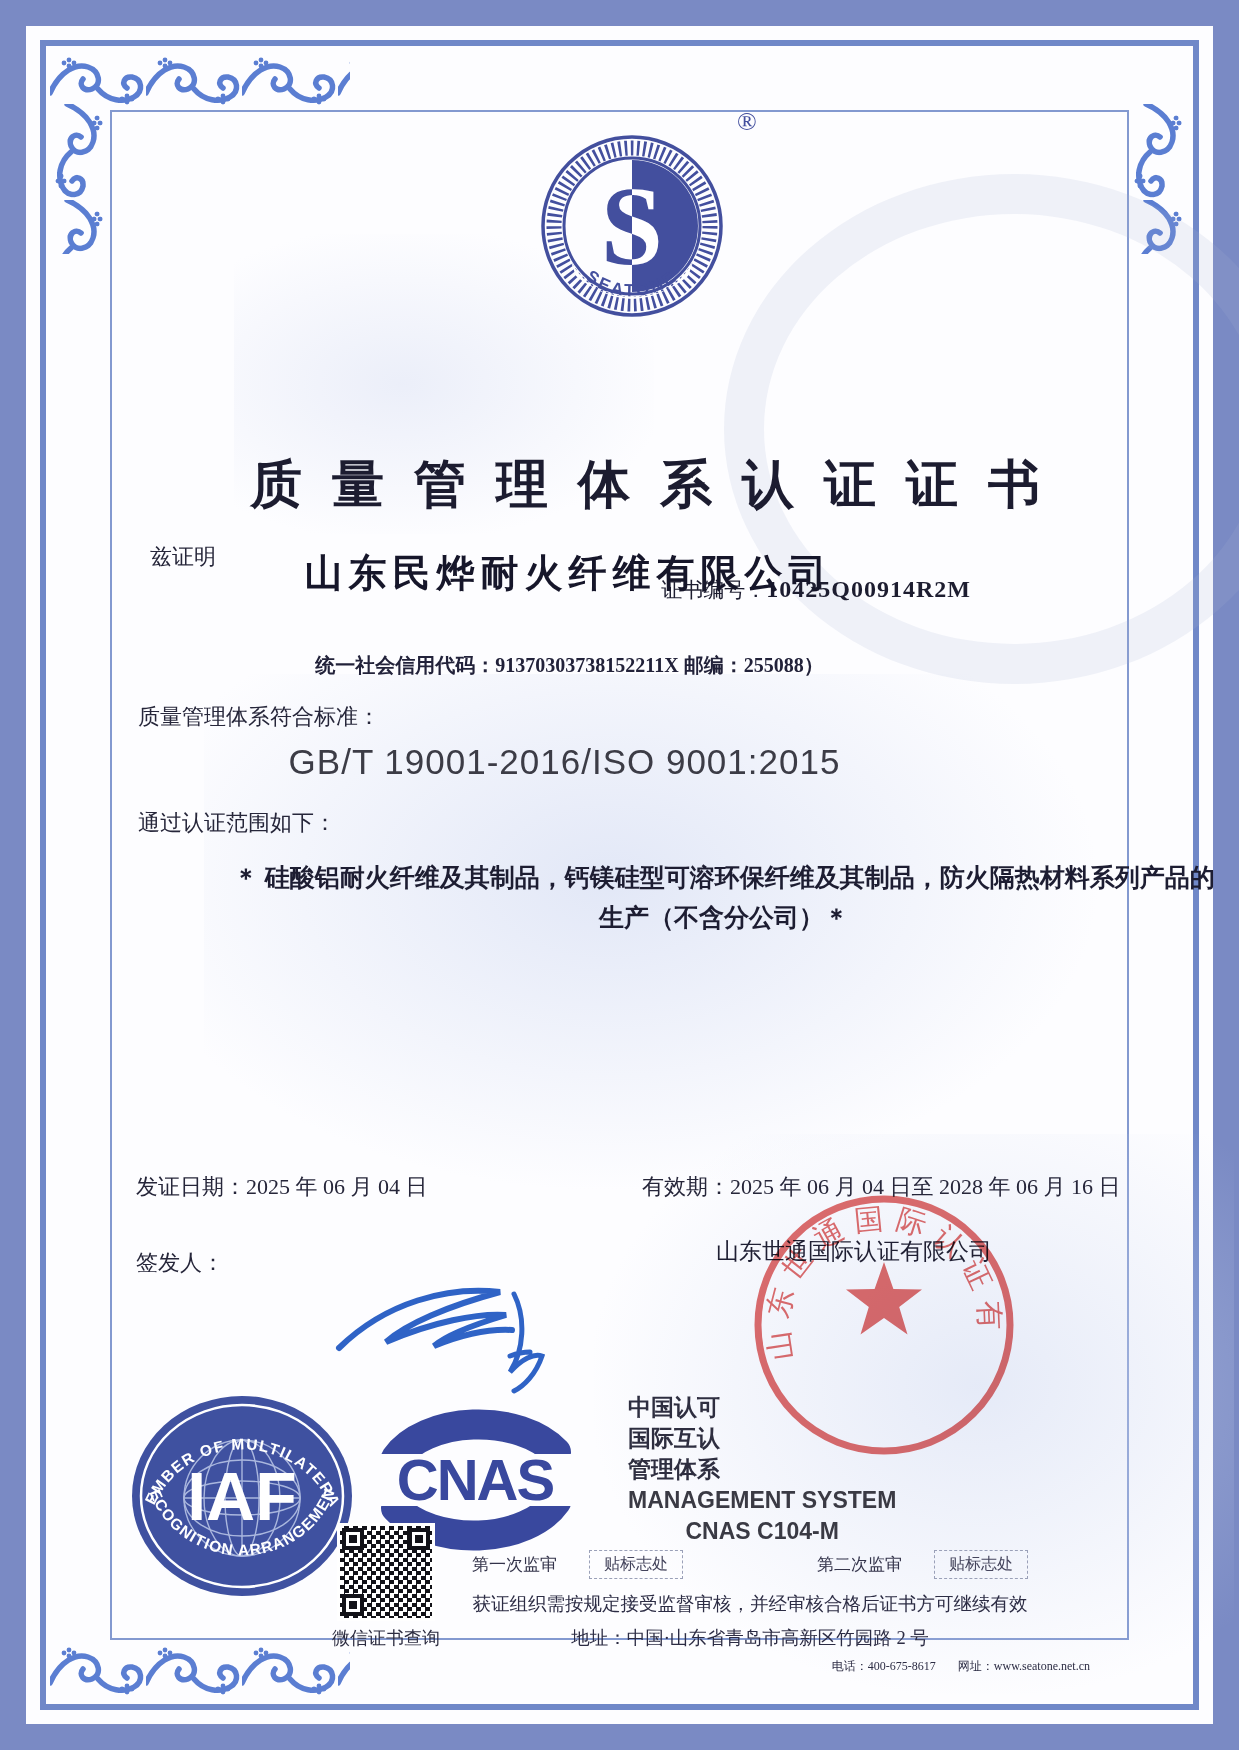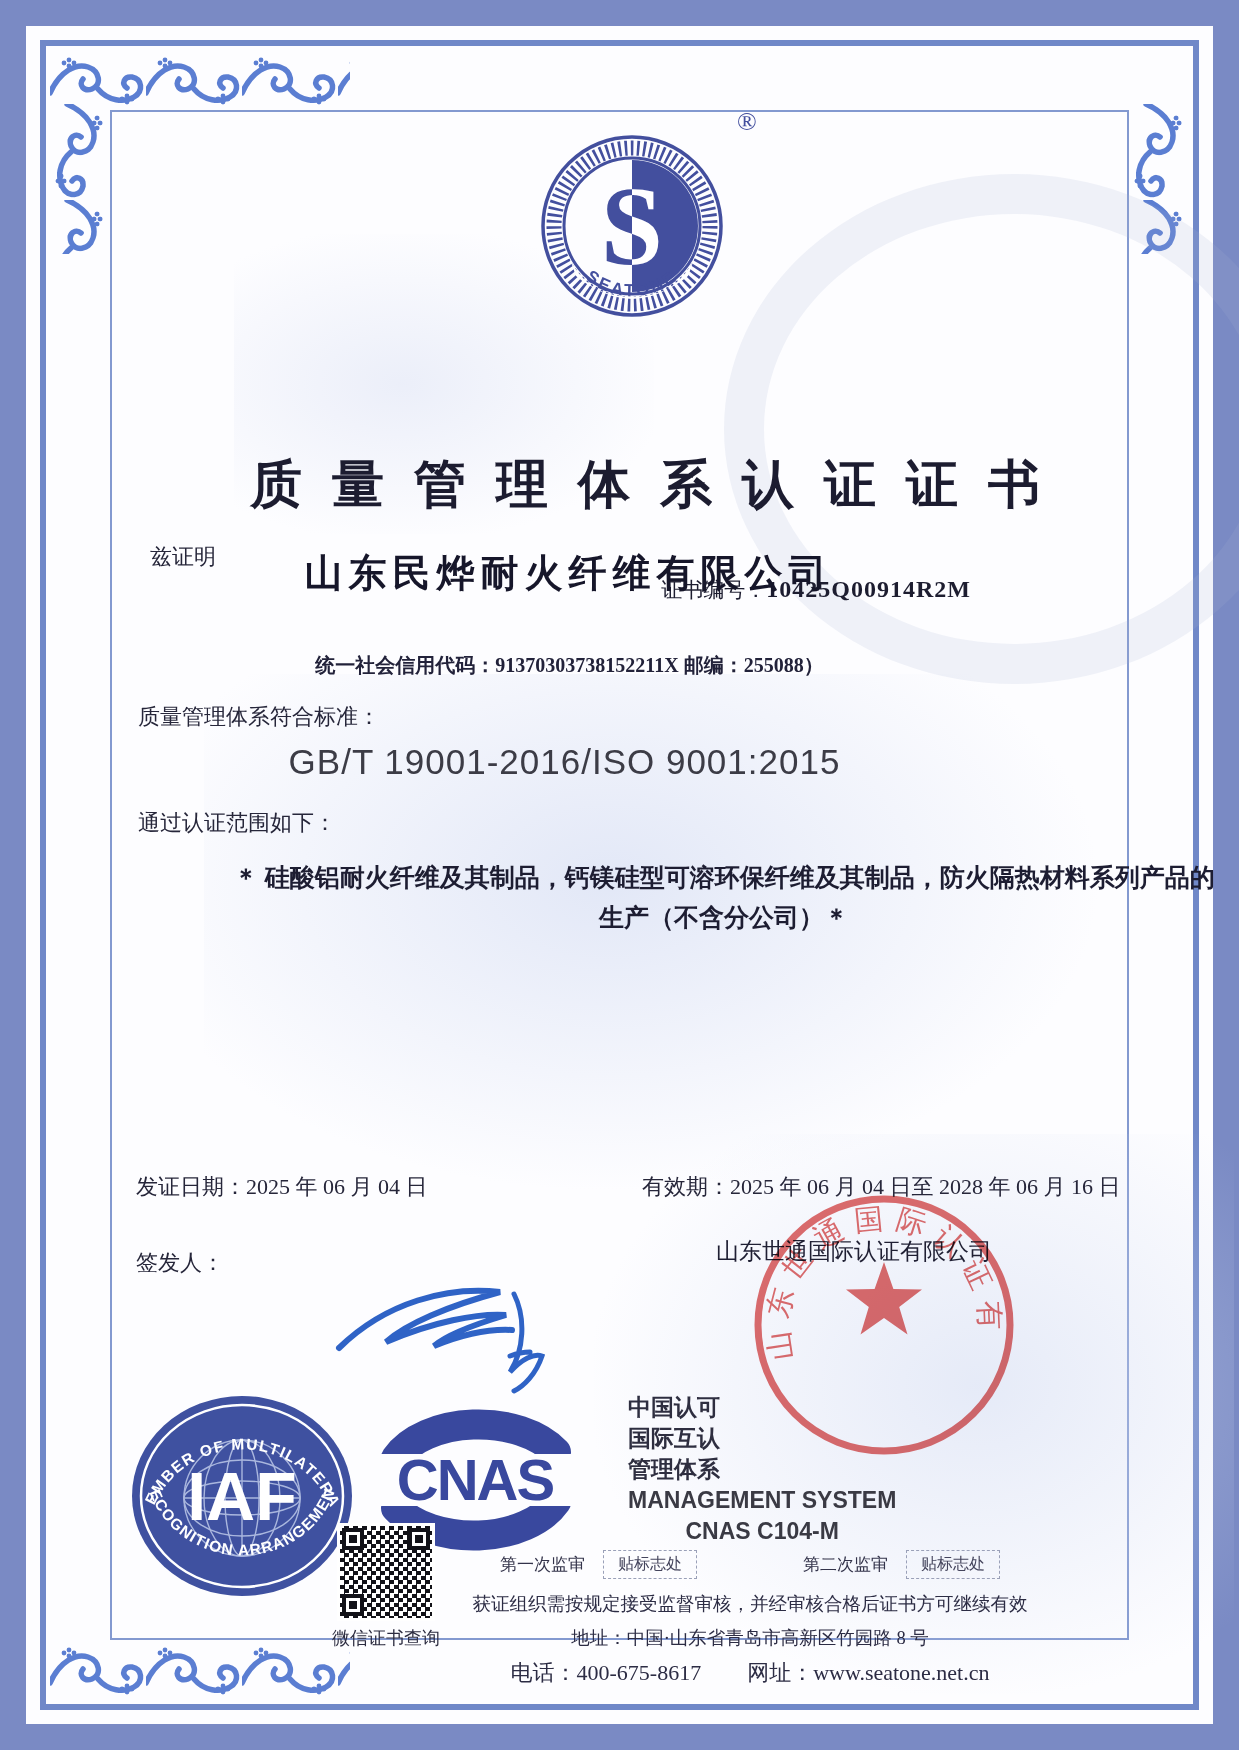--- a/index.html
+++ b/index.html
@@ -40,26 +40,26 @@
   .cnas-text .en{font-family:"Liberation Sans","DejaVu Sans",sans-serif;font-size:23px;color:#3a3a44;letter-spacing:0px;text-align:center;}
   .qr-wrap{left:202px;top:1412px;width:140px;text-align:center;}
   .qr{width:92px;height:92px;margin:0 auto;position:relative;background:
       repeating-conic-gradient(#121218 0% 25%, #ffffff 0% 50%);
       background-size:9px 9px;outline:3px solid #fff;}
   .finder{position:absolute;width:22px;height:22px;background:#fff;border:4px solid #121218;box-sizing:border-box;}
   .finder::after{content:"";position:absolute;inset:3px;background:#121218;}
   .f1{left:2px;top:2px;}.f2{right:2px;top:2px;}.f3{left:2px;bottom:2px;}
   .qr-cap{margin-top:8px;font-size:18px;color:#2c2c40;}
   .footer{left:296px;top:1436px;width:680px;}
-  .f-line1{display:flex;align-items:center;justify-content:center;gap:18px;font-size:17px;color:#33334a;}
+  .f-line1{display:flex;align-items:center;justify-content:center;gap:32px;font-size:17px;color:#33334a;}
   .sticker-box{border:1.6px dashed #9aA0b8;padding:3px 14px;font-size:16px;color:#44445c;}
   .f-gap{width:70px;}
   .f-note{margin-top:12px;text-align:center;font-size:18.5px;color:#2c2c44;}
   .f-addr{margin-top:9px;text-align:center;font-size:18.5px;color:#2c2c44;}
-  .f-contact{margin-top:8px;text-align:center;font-size:22px;color:#2c2c44;display:flex;justify-content:center;gap:46px;}
+  .f-contact{margin-top:8px;text-align:center;font-size:12px;color:#2c2c44;display:flex;justify-content:flex-end;gap:22px;}
   .stamp{position:absolute;left:630px;top:1066px;width:280px;height:300px;opacity:.82;mix-blend-mode:multiply;}
   .sig{position:absolute;left:210px;top:1150px;width:270px;height:150px;}
   .iaf{position:absolute;left:12px;top:1276px;width:232px;height:212px;}
   .cnas{position:absolute;left:258px;top:1282px;width:206px;height:168px;}
   .logo{position:absolute;left:396px;top:-16px;width:250px;height:240px;}
 </style>
 </head>
 <body>
 
 <div class="page">
@@ -266,20 +266,20 @@
 
     <div class="abs footer">
       <div class="f-line1">
         <span>第一次监审</span>
         <span class="sticker-box">贴标志处</span>
         <span class="f-gap"></span>
         <span>第二次监审</span>
         <span class="sticker-box">贴标志处</span>
       </div>
       <div class="f-note">获证组织需按规定接受监督审核，并经审核合格后证书方可继续有效</div>
-      <div class="f-addr">地址：中国·山东省青岛市高新区竹园路 8 号</div>
+      <div class="f-addr">地址：中国·山东省青岛市高新区竹园路 2 号</div>
       <div class="f-contact">
         <span><span>电话：</span><span>400-675-8617</span></span>
         <span><span>网址：</span><span>www.seatone.net.cn</span></span>
       </div>
     </div>
   </div>
 </div>
 
 </body></html>

